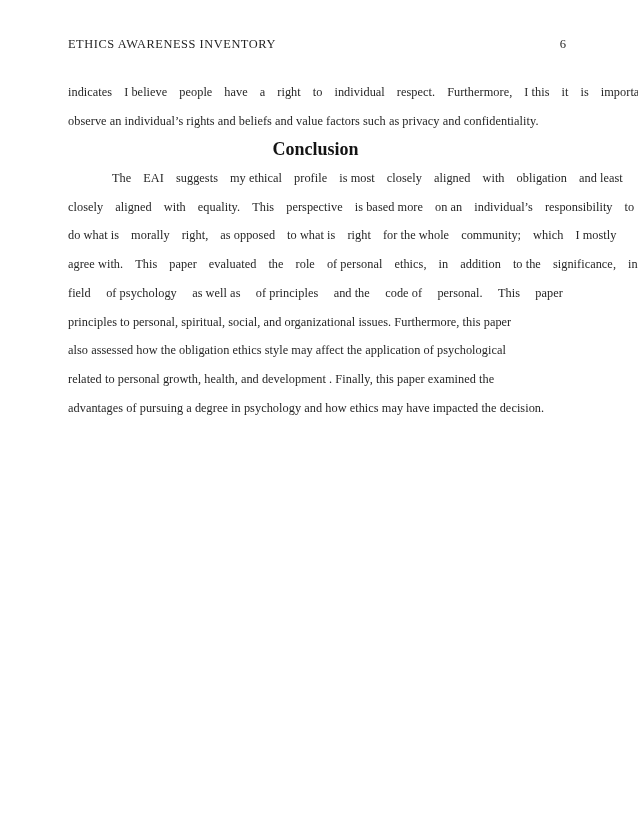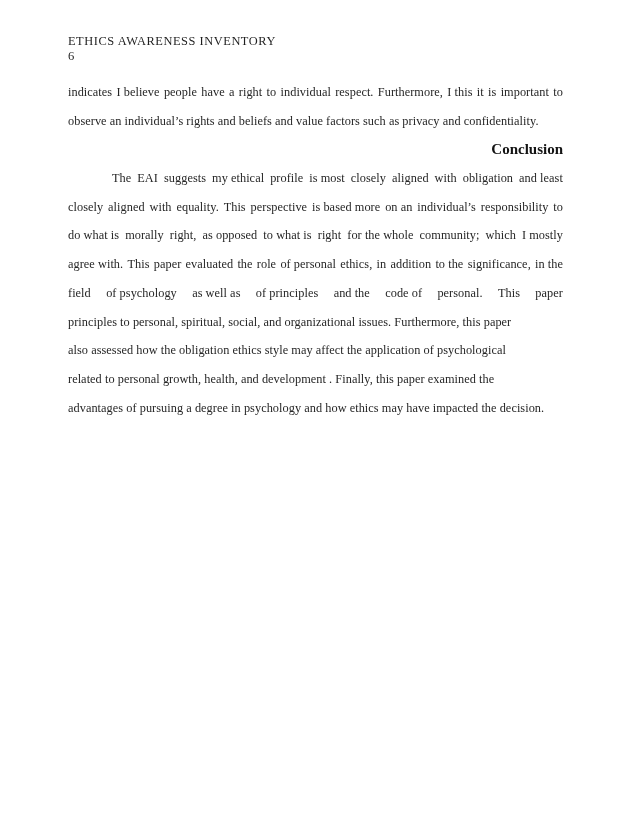--- a/index.html
+++ b/index.html
@@ -20,23 +20,22 @@
   }
 
   
   .running-head {
     position: absolute;
     top: 34px;
     left: 68px;
     right: 72px;
     height: 20px;
     display: flex;
-    align-items: flex-start;
+    align-items: center;
     justify-content: space-between;
-    flex-direction: column;
   }
   .running-head-title {
     font-size: 12.4px;
     letter-spacing: 0.55px;
     color: #1f1f1f;
     white-space: nowrap;
   }
   .running-head-pageno {
     font-size: 12.6px;
     color: #1f1f1f;
@@ -57,34 +56,35 @@
     color: #262626;
     white-space: nowrap;
     letter-spacing: 0.05px;
   }
 
   
   .text-line.justify {
     display: flex;
     justify-content: space-between;
     white-space: normal;
+    gap: 12px;
   }
   .text-line.justify > span {
     white-space: pre;
   }
 
   .text-line.indent {
     padding-left: 44px;
   }
 
   .section-heading {
     height: 28.7px;
     line-height: 28.7px;
-    text-align: right;
-    font-size: 15px;
+    text-align: center;
+    font-size: 18px;
     font-weight: bold;
     color: #141414;
   }
 </style>
 </head>
 <body>
 
 <div class="page">
 
   <div class="running-head">

